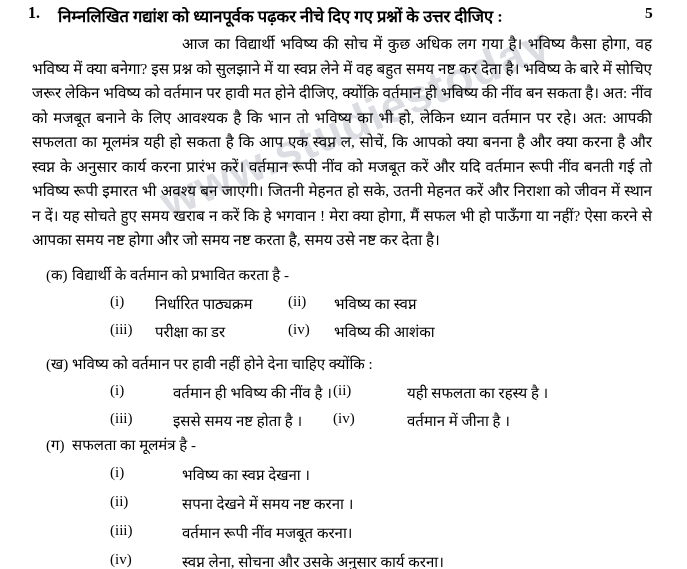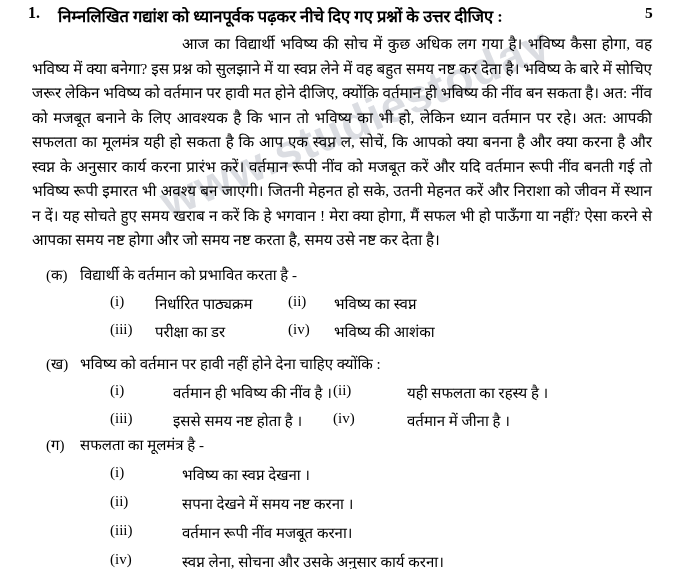--- a/index.html
+++ b/index.html
@@ -93,21 +93,21 @@
   .qblock { position: absolute; left: 0; width: 687px; }
   .qlabel {
     position: absolute;
     left: 46px;
     top: 0;
     font-size: 15px;
     white-space: nowrap;
   }
   .qtext {
     position: absolute;
-    left: 80px;
+    left: 72px;
     top: 0;
     font-size: 15px;
     white-space: nowrap;
   }
 
   .opt {
     position: absolute;
     font-size: 15px;
     white-space: nowrap;
   }

